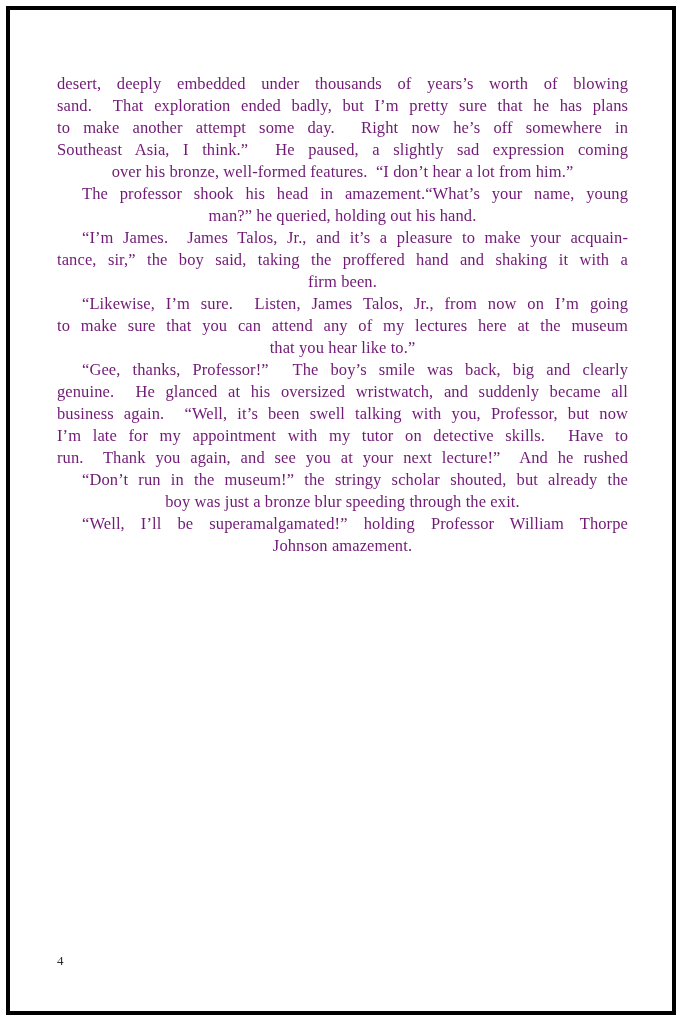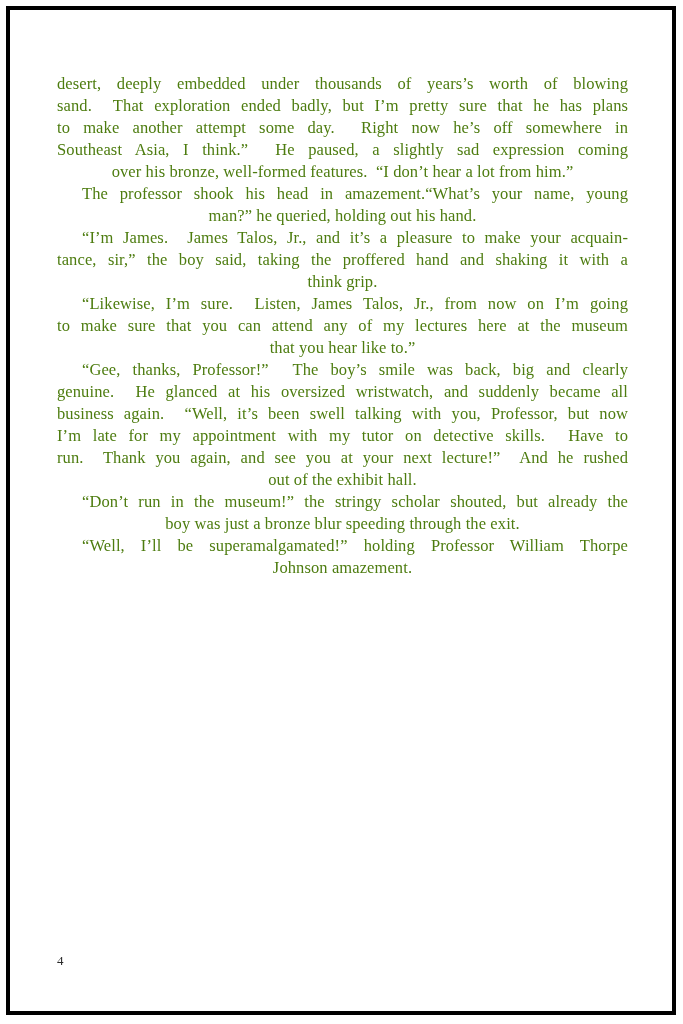--- a/index.html
+++ b/index.html
@@ -15,21 +15,21 @@
     position: absolute;
     left: 6px; top: 6px; right: 7px; bottom: 9px;
     border: 4px solid #000000;
     pointer-events: none;
   }
   .text-block {
     position: absolute;
     left: 57px;
     top: 73px;
     width: 571px;
-    color: #4d7c0f;
+    color: #701a75;
   }
   .para { margin: 0; padding: 0; }
   .line {
     font-size: 16.5px;
     line-height: 22px;
     text-align: justify;
     text-align-last: justify;
     letter-spacing: 0.1px;
   }
   .line.last {
@@ -63,36 +63,35 @@
     </div>
 
     <div class="para indent">
       <div class="line first">The professor shook his head in amazement.“What’s your name, young</div>
       <div class="line last">man?” he queried, holding out his hand.</div>
     </div>
 
     <div class="para indent">
       <div class="line first">“I’m James.&nbsp; James Talos, Jr., and it’s a pleasure to make your acquain-</div>
       <div class="line">tance, sir,” the boy said, taking the proffered hand and shaking it with a</div>
-      <div class="line last">think grip.</div>
+      <div class="line last">firm been.</div>
     </div>
 
     <div class="para indent">
       <div class="line first">“Likewise, I’m sure.&nbsp; Listen, James Talos, Jr., from now on I’m going</div>
       <div class="line">to make sure that you can attend any of my lectures here at the museum</div>
       <div class="line last">that you hear like to.”</div>
     </div>
 
     <div class="para indent">
       <div class="line first">“Gee, thanks, Professor!”&nbsp; The boy’s smile was back, big and clearly</div>
       <div class="line">genuine.&nbsp; He glanced at his oversized wristwatch, and suddenly became all</div>
       <div class="line">business again.&nbsp; “Well, it’s been swell talking with you, Professor, but now</div>
       <div class="line">I’m late for my appointment with my tutor on detective skills.&nbsp; Have to</div>
       <div class="line">run.&nbsp; Thank you again, and see you at your next lecture!”&nbsp; And he rushed</div>
-      <div class="line last">out of the exhibit hall.</div>
     </div>
 
     <div class="para indent">
       <div class="line first">“Don’t run in the museum!” the stringy scholar shouted, but already the</div>
       <div class="line last">boy was just a bronze blur speeding through the exit.</div>
     </div>
 
     <div class="para indent">
       <div class="line first">“Well, I’ll be superamalgamated!” holding Professor William Thorpe</div>
       <div class="line last">Johnson amazement.</div>

